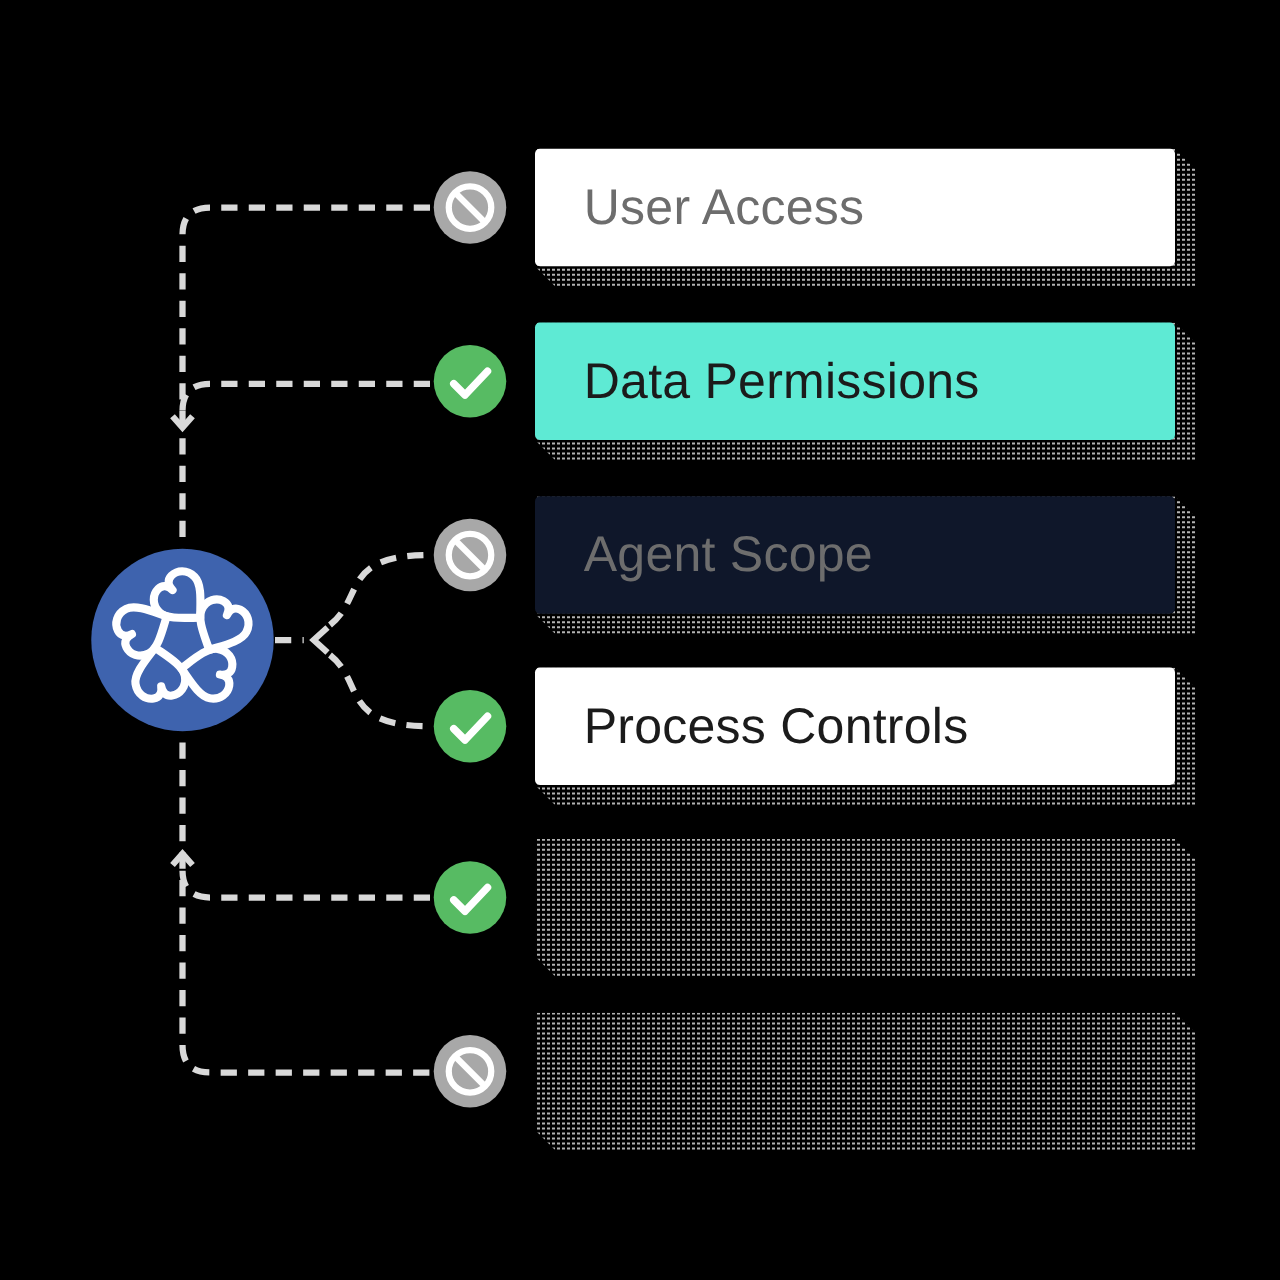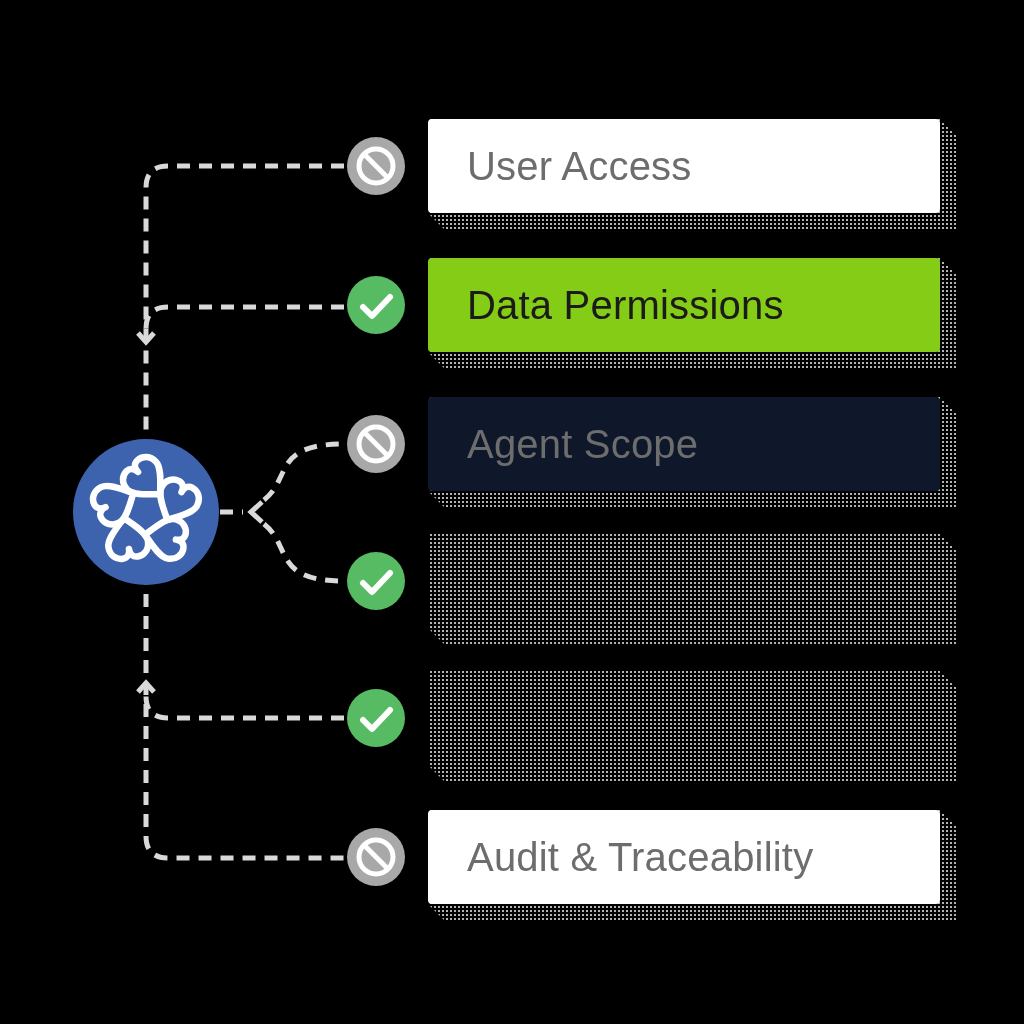--- a/index.html
+++ b/index.html
@@ -89,21 +89,21 @@
         <g class="glyph-no" style="display: none;">
             <circle r="17" fill="none" stroke="#fff" stroke-width="5"></circle>
             <line x1="-12" y1="-12" x2="12" y2="12" stroke="#fff" stroke-width="5"></line>
           </g>
         <g class="glyph-check">
             <path d="M-13,2 L-4,11 L14,-8" fill="none" stroke="#fff" stroke-width="6" stroke-linecap="round" stroke-linejoin="round"></path>
           </g>
       </svg>
     </div>
     <div class="card-shadow"></div>
-    <div class="card" style="background: #84cc16;">
+    <div class="card" style="background: #5eead4;">
       <span class="label" style="color: rgb(27, 27, 27);">Data Permissions</span>
     </div>
   </div>
 
   <div class="row" style="top:397px">
     <div class="status-icon" style="background: rgb(168, 168, 168);">
       <svg width="58" height="58" viewBox="-29 -29 58 58">
         <g class="glyph-no">
             <circle r="17" fill="none" stroke="#fff" stroke-width="5"></circle>
             <line x1="-12" y1="-12" x2="12" y2="12" stroke="#fff" stroke-width="5"></line>
@@ -125,20 +125,23 @@
         <g class="glyph-no" style="display: none;">
             <circle r="17" fill="none" stroke="#fff" stroke-width="5"></circle>
             <line x1="-12" y1="-12" x2="12" y2="12" stroke="#fff" stroke-width="5"></line>
           </g>
         <g class="glyph-check">
             <path d="M-13,2 L-4,11 L14,-8" fill="none" stroke="#fff" stroke-width="6" stroke-linecap="round" stroke-linejoin="round"></path>
           </g>
       </svg>
     </div>
     <div class="card-shadow"></div>
+    <div class="card" style="background: rgb(255, 255, 255);">
+      <span class="label" style="color: rgb(27, 27, 27);">Process Controls</span>
+    </div>
   </div>
 
   <div class="row" style="top:671px">
     <div class="status-icon" style="background: rgb(87, 187, 99);">
       <svg width="58" height="58" viewBox="-29 -29 58 58">
         <g class="glyph-no" style="display: none;">
             <circle r="17" fill="none" stroke="#fff" stroke-width="5"></circle>
             <line x1="-12" y1="-12" x2="12" y2="12" stroke="#fff" stroke-width="5"></line>
           </g>
         <g class="glyph-check">
@@ -155,18 +158,15 @@
         <g class="glyph-no">
             <circle r="17" fill="none" stroke="#fff" stroke-width="5"></circle>
             <line x1="-12" y1="-12" x2="12" y2="12" stroke="#fff" stroke-width="5"></line>
           </g>
         <g class="glyph-check" style="display: none;">
             <path d="M-13,2 L-4,11 L14,-8" fill="none" stroke="#fff" stroke-width="6" stroke-linecap="round" stroke-linejoin="round"></path>
           </g>
       </svg>
     </div>
     <div class="card-shadow"></div>
-    <div class="card" style="background: rgb(255, 255, 255);">
-      <span class="label" style="color: rgb(109, 109, 109);">Audit &amp; Traceability</span>
-    </div>
   </div>
 
 </div>
 
 </body></html>

